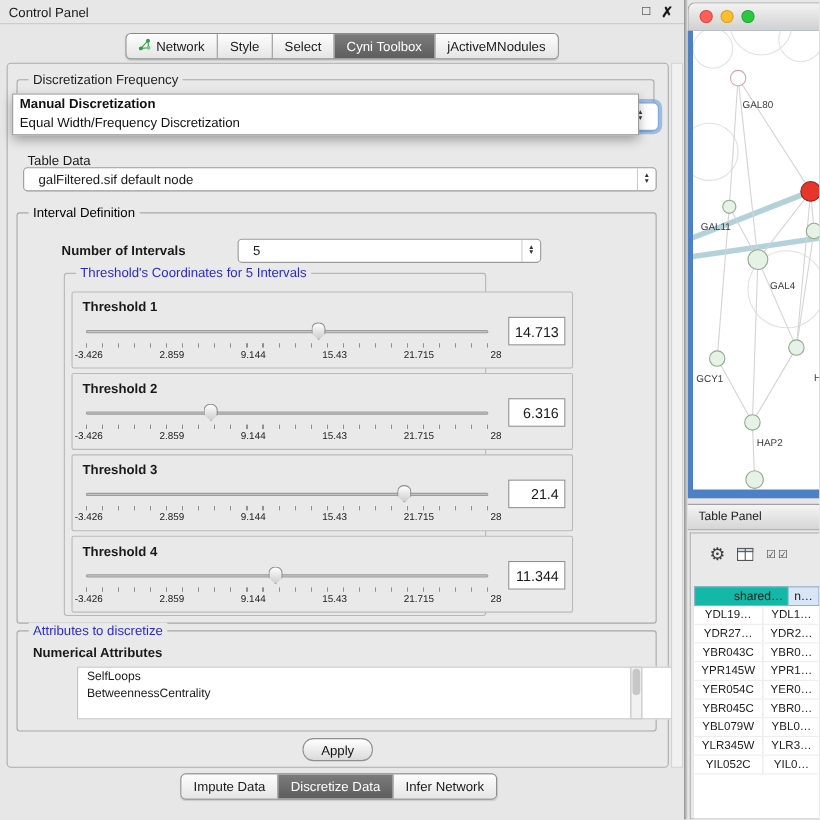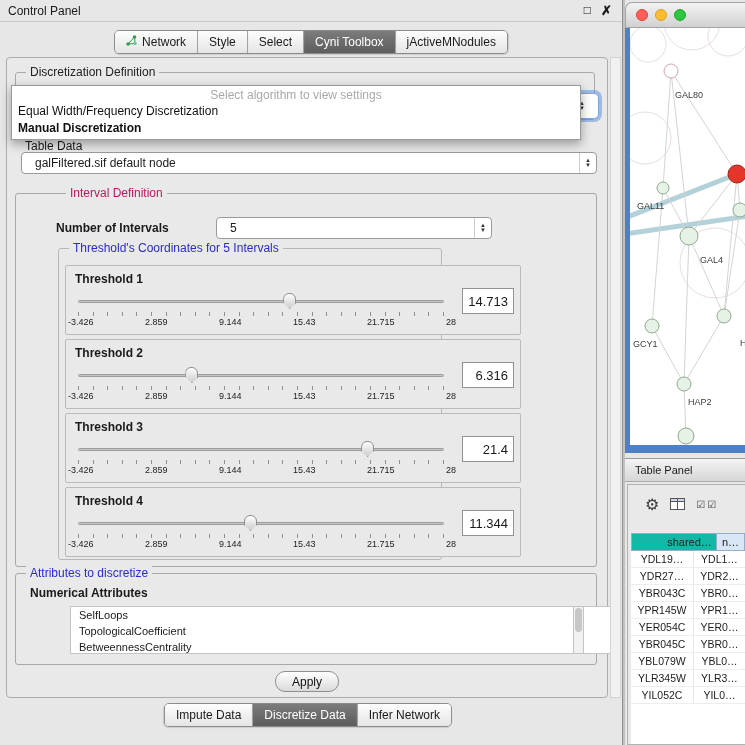--- a/index.html
+++ b/index.html
@@ -26,21 +26,21 @@
   .tab:first-child { border-left:none; }
   .tab.selected { background:linear-gradient(#7c7c7c,#5d5d5d); color:#fff; }
 
   .panel-body { position:absolute; left:6px; top:57px; width:602px; height:641px;
                 background:#e9e9e9; border:1px solid #ababab; border-radius:4px; }
   .scroll-track { position:absolute; left:610px; top:57px; width:11px; height:641px;
                   background:#f1f1f1; border:1px solid #d4d4d4; }
 
   .fieldset { position:absolute; border:1px solid #a8a8a8; border-radius:3px; }
   .legend { position:absolute; top:-8px; left:10px; background:#e9e9e9; padding:0 4px; font-size:12px; }
-  .legend.green { color:#be185d;margin-left:40px; }
+  .legend.green { color:#000000; }
   .legend.blue  { color:#2a2ad0; }
   .legend.dark  { color:#222; }
 
   .fieldset.algo    { left:8px;  top:14px;  width:580px; height:48px; }
   .fieldset.interval{ left:8px;  top:135px; width:582px; height:374px; }
   .fieldset.thgroup { left:42px; top:54px;  width:384px; height:312px; border-color:#b7b7b7; }
   .fieldset.attrs   { left:8px;  top:515px; width:582px; height:92px; }
 
   .focus-stepper { position:absolute; left:549px; top:20px; width:34px; height:26px; background:#fff;
                    border:1px solid #7ba7dd; border-radius:5px; box-shadow:0 0 0 3px rgba(100,150,220,.55);
@@ -162,31 +162,30 @@
         <span>Cyni Toolbox</span>
       </div>
     <div class="tab">
         <span>jActiveMNodules</span>
       </div>
   </div>
 
   <div class="panel-body">
 
     <div class="fieldset algo">
-      <span class="legend dark">Discretization Definition</span>
+      <span class="legend dark">Discretization Frequency</span>
       <div class="focus-stepper">
         <span>▲</span>
         <span>▼</span>
       </div>
     </div>
 
     <div class="popup">
-      <div class="popup-prompt">Select algorithm to view settings</div>
+      <div class="popup-item bold">Manual Discretization</div>
       <div class="popup-item">Equal Width/Frequency Discretization</div>
-      <div class="popup-item bold">Manual Discretization</div>
     </div>
 
     <div class="td-label">Table Data</div>
     <div class="combo td-combo">
       <span class="combo-text">galFiltered.sif default node</span>
       <span class="combo-arrows">
         <span>▲</span>
         <span>▼</span>
       </span>
     </div>
@@ -277,21 +276,20 @@
           <div class="th-value">11.344</div>
         </div>
       </div>
     </div>
 
     <div class="fieldset attrs">
       <span class="legend blue">Attributes to discretize</span>
       <div class="attr-title">Numerical Attributes</div>
       <div class="attr-list" id="attr-list">
           <div class="attr-item">SelfLoops</div>
-          <div class="attr-item">TopologicalCoefficient</div>
           <div class="attr-item">BetweennessCentrality</div>
         </div>
       <div class="attr-scroll">
         <div class="attr-thumb"></div>
       </div>
     </div>
 
     <button class="apply">Apply</button>
   </div>
 

